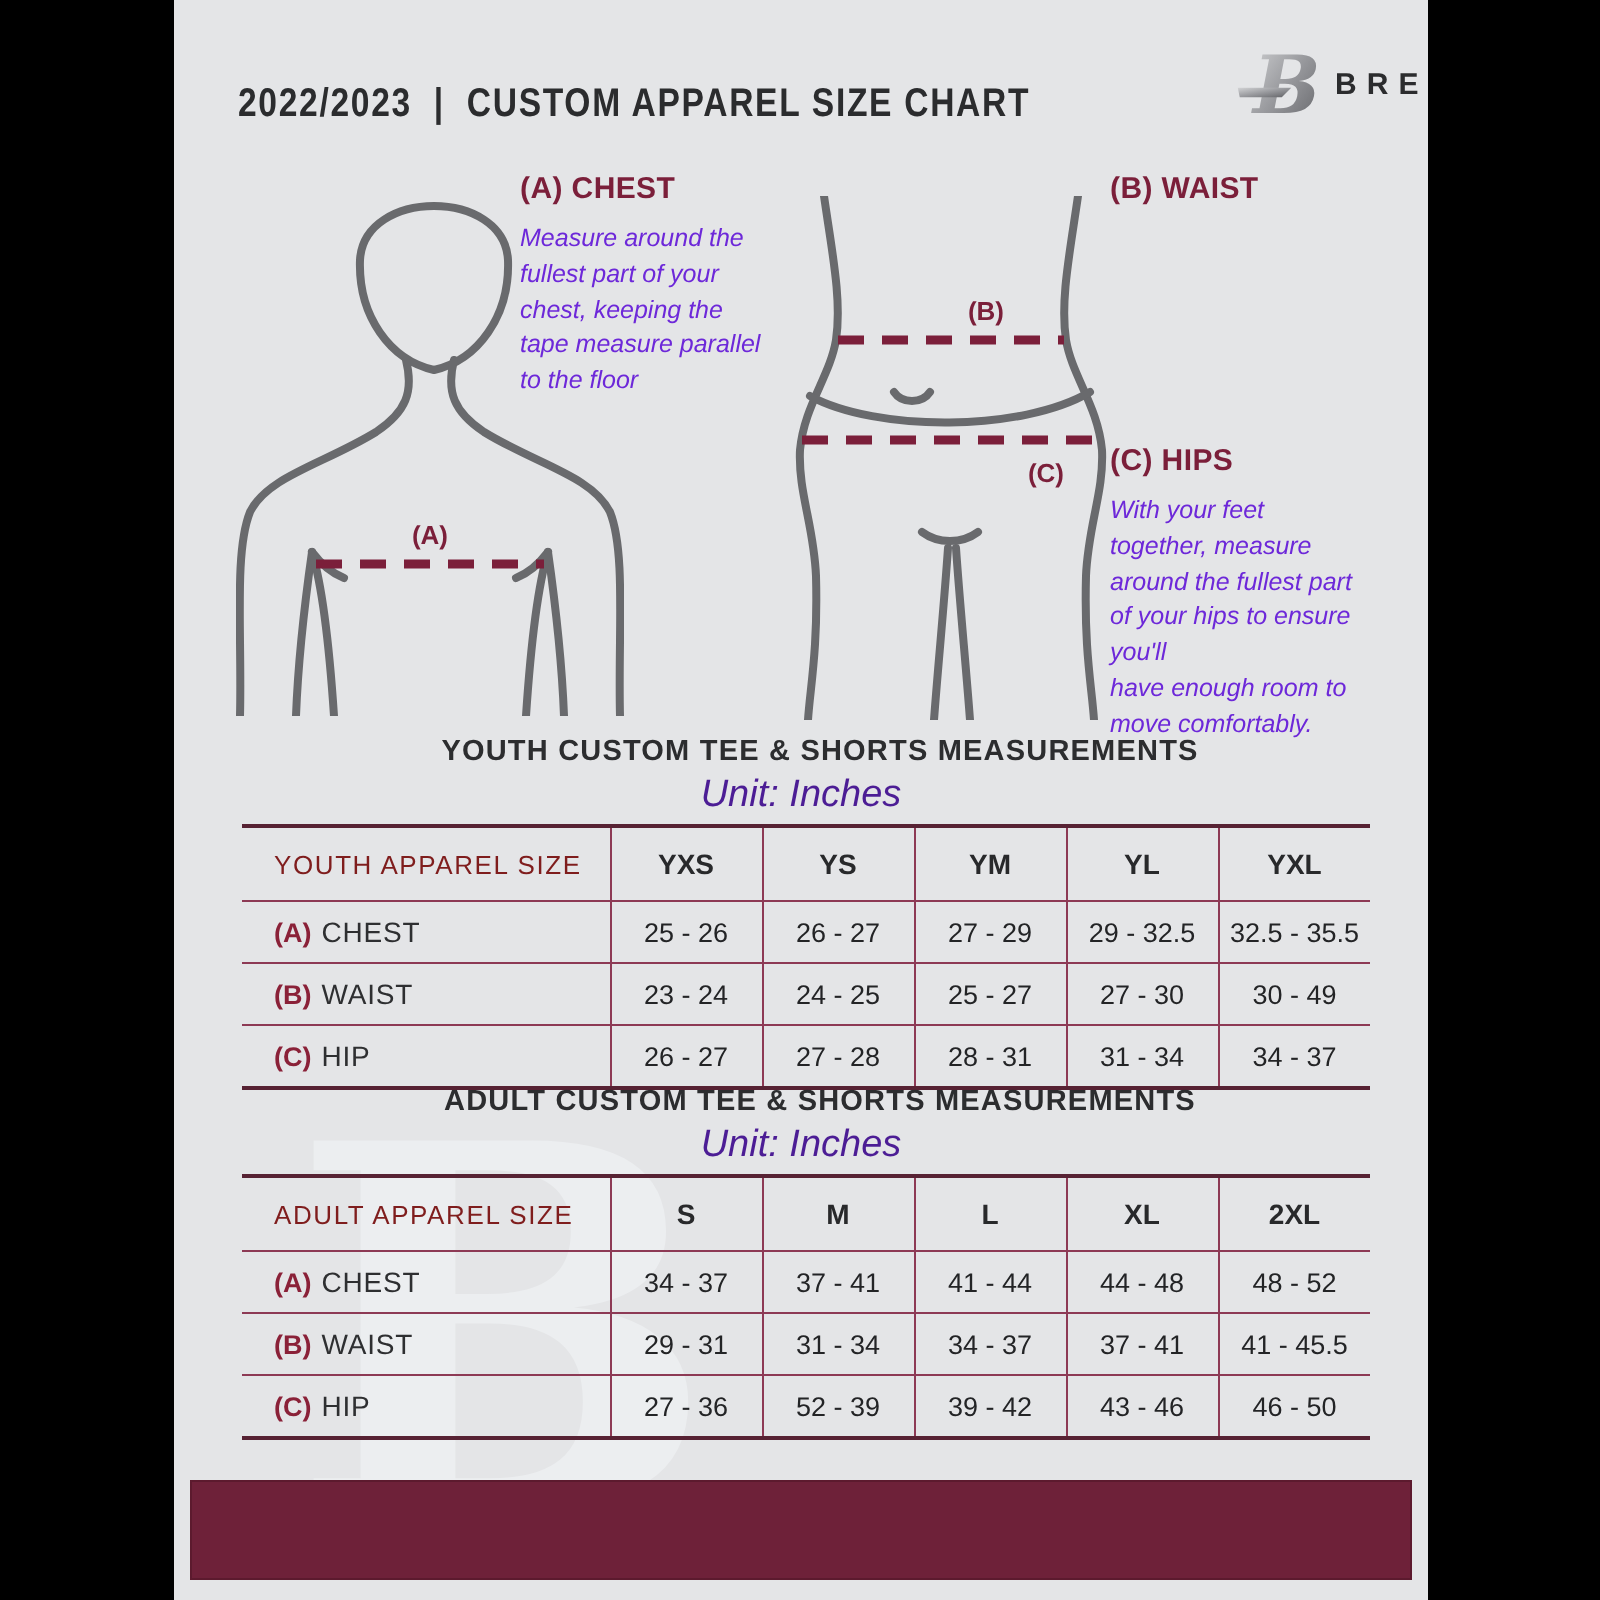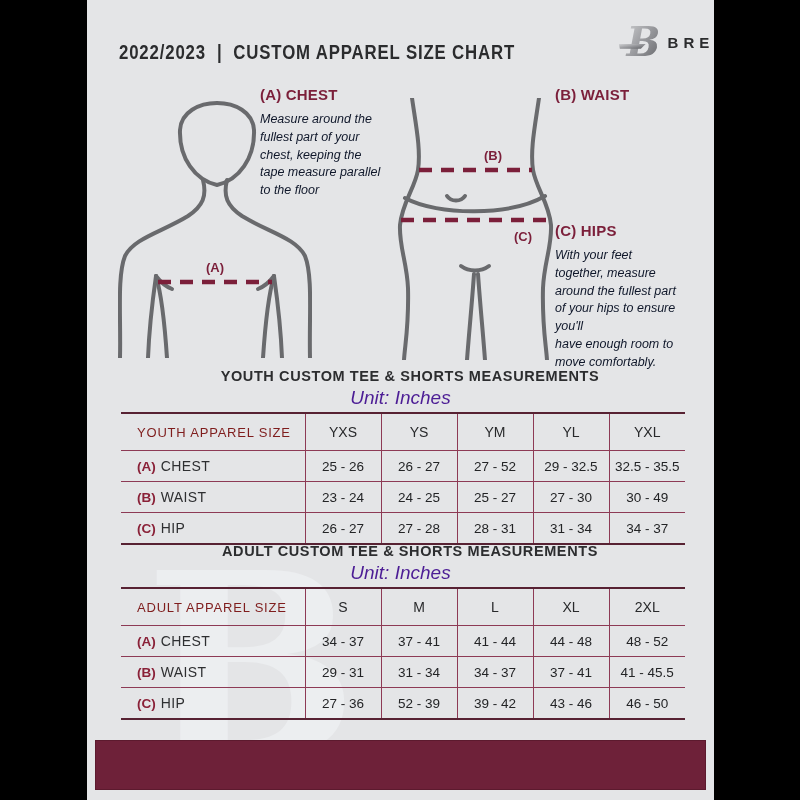--- a/index.html
+++ b/index.html
@@ -21,36 +21,36 @@
     display:flex;gap:13px;align-items:center;
     font-weight:bold;font-size:20px;letter-spacing:1px;color:#2b2c2e;
     transform:scaleX(0.84);transform-origin:left center;white-space:nowrap;
   }
   .brand{display:flex;align-items:center;gap:9px;}
   .brand-name{font-weight:bold;font-size:15px;letter-spacing:5px;color:#2b2c2e;}
   
   .fig{position:absolute;}
   .guide-block{position:absolute;z-index:1;}
   .guide-h{font-size:15px;font-weight:bold;color:#7b1f3a;letter-spacing:.2px;margin:0 0 8px 0;}
-  .guide-p{font-size:12.5px;font-style:italic;color:#0f172a;line-height:1.42;margin:0;white-space:pre-line;}
+  .guide-p{font-size:12.5px;font-style:italic;color:#6d28d9;line-height:1.42;margin:0;white-space:pre-line;}
   
   .sec{position:absolute;left:0;width:100%;text-align:center;z-index:1;}
   .sec-title{font-size:14.5px;font-weight:bold;letter-spacing:.6px;color:#2c2d2f;padding-left:19px;}
   .sec-unit{font-size:19px;font-style:italic;color:#4c1d95;margin-top:3px;}
   
   table.size-table{
     position:absolute;left:34px;width:564px;border-collapse:collapse;table-layout:fixed;
     border-top:2px solid #572233;border-bottom:2px solid #572233;z-index:1;
   }
   .size-table td{height:30px;text-align:center;vertical-align:middle;
     font-size:13.5px;color:#232426;padding:0;}
   .size-table tr.hdr td{height:36px;}
   .size-table td.firstcol{text-align:left;padding-left:16px;}
   .size-table tr.hdr td.firstcol{font-size:13px;letter-spacing:.8px;color:#7f1d1d;}
-  .size-table tr.hdr td.sizecol{font-weight:normal;font-size:14px;color:#28292b;}
+  .size-table tr.hdr td.sizecol{font-weight:bold;font-size:14px;color:#28292b;}
   .size-table td + td{border-left:1px solid #8d3a55;}
   .size-table tr + tr td{border-top:1px solid #8d3a55;}
   .rowname{font-size:14px;color:#2e2f31;letter-spacing:.4px;}
   .rowtag{color:#8a2138;font-weight:bold;margin-right:5px;}
   
   .watermark{
     position:absolute;left:58px;top:540px;z-index:0;
     font-family:"DejaVu Serif","Liberation Serif",serif;
     font-weight:bold;font-size:252px;line-height:1;color:#eceef0;
     user-select:none;
@@ -164,21 +164,21 @@
       <td class="sizecol">YXS</td>
       <td class="sizecol">YS</td>
       <td class="sizecol">YM</td>
       <td class="sizecol">YL</td>
       <td class="sizecol">YXL</td>
     </tr>
     <tr>
       <td class="firstcol"><span class="rowtag">(A)</span><span class="rowname">CHEST</span></td>
       <td>25 - 26</td>
       <td>26 - 27</td>
-      <td>27 - 52</td>
+      <td>27 - 29</td>
       <td>29 - 32.5</td>
       <td>32.5 - 35.5</td>
     </tr>
     <tr>
       <td class="firstcol"><span class="rowtag">(B)</span><span class="rowname">WAIST</span></td>
       <td>23 - 24</td>
       <td>24 - 25</td>
       <td>25 - 27</td>
       <td>27 - 30</td>
       <td>30 - 49</td>

